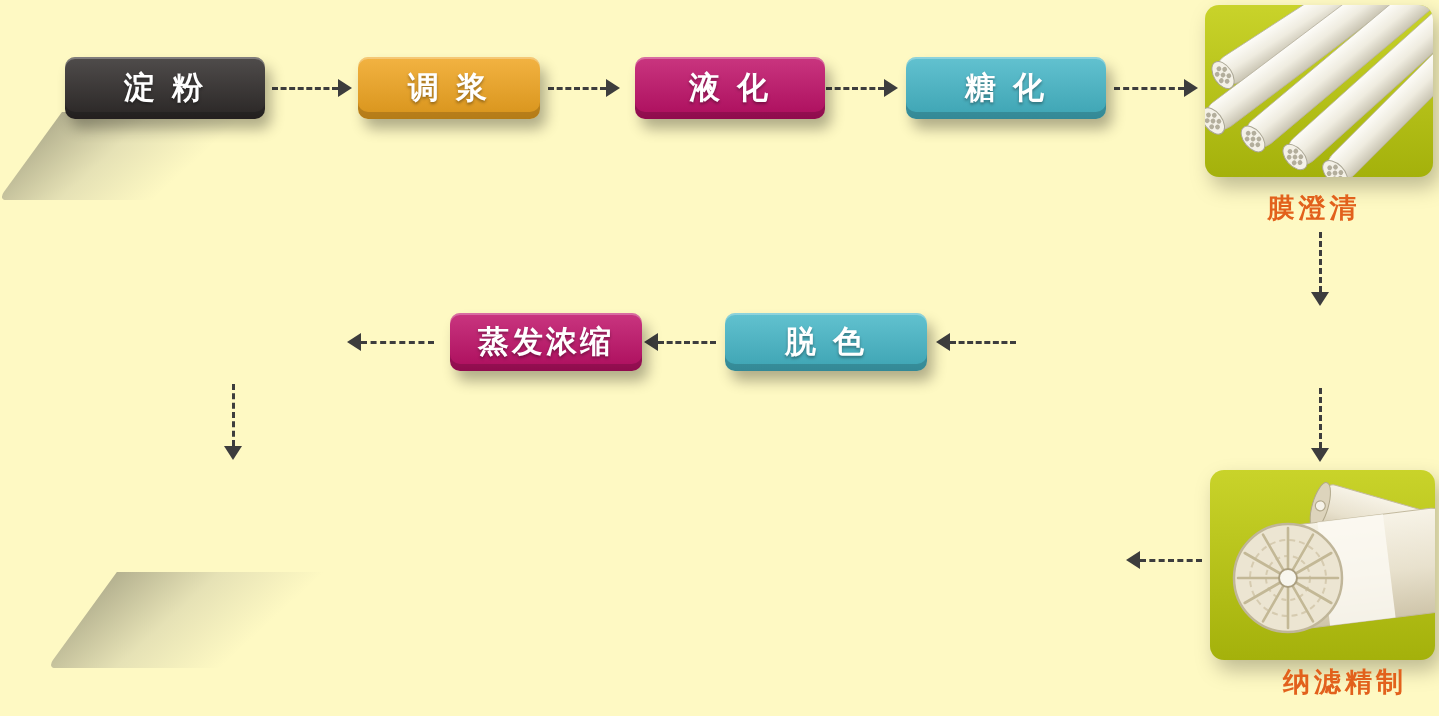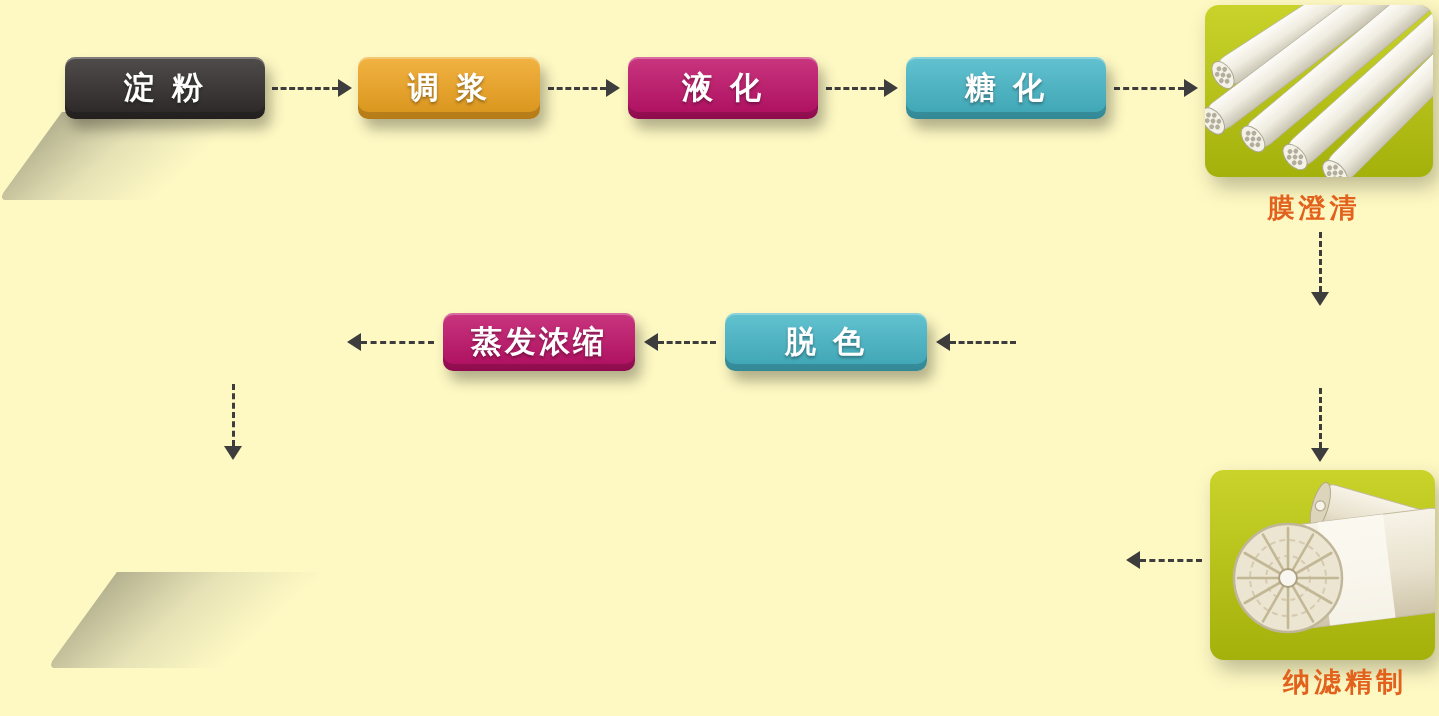--- a/index.html
+++ b/index.html
@@ -23,21 +23,21 @@
     align-items: center;
     justify-content: center;
     background-image: linear-gradient(rgba(255,255,255,.16), rgba(0,0,0,.10));
     box-shadow: 6px 10px 14px rgba(0,0,0,.30),
                 inset 0 2px 0 rgba(255,255,255,.28),
                 inset 0 -7px 0 rgba(0,0,0,.16);
     z-index: 3;
   }
   .node.c-black   { background-color: var(--black); }
   .node.c-orange  { background-color: var(--orange); }
-  .node.c-magenta { background-color: var(--magenta); }
+  .node.c-magenta { background-color: var(--magenta); margin-left: 7px; }
   .node.c-teal    { background-color: var(--teal); }
   .node.c-blue    { background-color: var(--blue); }
   .node-label {
     color: #ffffff;
     font-weight: bold;
     font-size: 31px;
     letter-spacing: 3px;
     white-space: nowrap;
     text-shadow: 0 2px 3px rgba(0,0,0,.35);
   }

